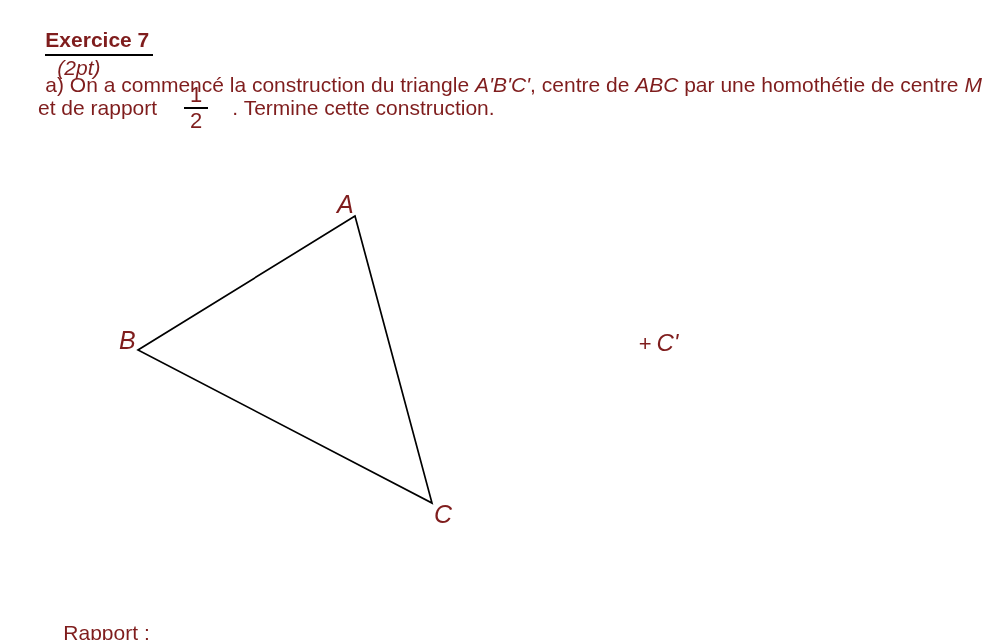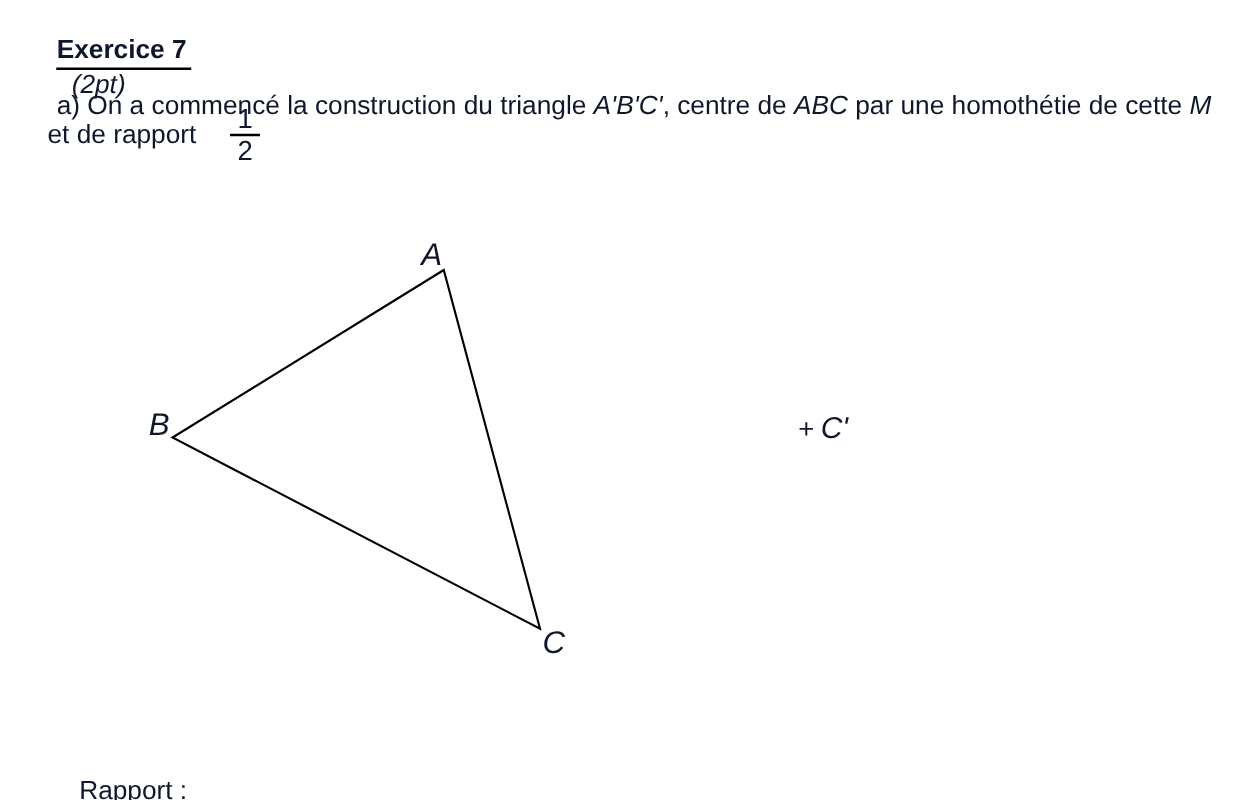--- a/index.html
+++ b/index.html
@@ -5,21 +5,21 @@
   html, body {
     margin: 0;
     padding: 0;
     background: #ffffff;
   }
   .page {
     position: relative;
     width: 1008px;
     height: 640px;
     background: #ffffff;
-    color: #0f172a;
+    color: #7f1d1d;
     font-family: "Liberation Sans", "DejaVu Sans", sans-serif;
     font-size: 21px;
     overflow: hidden;
   }
   .abs { position: absolute; }
   .it { font-style: italic; }
   .line { line-height: 24px; white-space: pre; }
 
   
   .title-line { left: 22px; top: 4px; }
@@ -83,29 +83,30 @@
   <svg class="abs figure-svg" width="1008" height="640" viewBox="0 0 1008 640" aria-hidden="true">
     <polygon fill="none" stroke="#000000" stroke-width="1.7" points="355,216 138,350 432,503"></polygon>
   </svg>
 
   <div class="abs title-line line">
     <span class="exercise-title">Exercice 7</span>
     <span class="exercise-points">(2pt)</span>
   </div>
 
   <div class="abs q-a-line1 line">
-    <span>a) On a commencé la construction du triangle </span><span class="it">A'B'C'</span><span>, centre de </span><span class="it">ABC</span><span> par une homothétie de cette </span><span class="it">M</span>
+    <span>a) On a commencé la construction du triangle </span><span class="it">A'B'C'</span><span>, centre de </span><span class="it">ABC</span><span> par une homothétie de centre </span><span class="it">M</span>
   </div>
 
   <div class="abs q-a-line2">
     <span>et de rapport</span>
     <span class="fraction">
       <span class="num">1</span>
       <span class="den">2</span>
     </span>
+    <span>. Termine cette construction.</span>
   </div>
 
   <span class="abs vertex-label label-a">A</span>
   <span class="abs vertex-label label-b">B</span>
   <span class="abs vertex-label label-c">C</span>
 
   <div class="abs c-prime">
     <span class="marker">+</span><span class="lbl">C'</span>
   </div>
 

